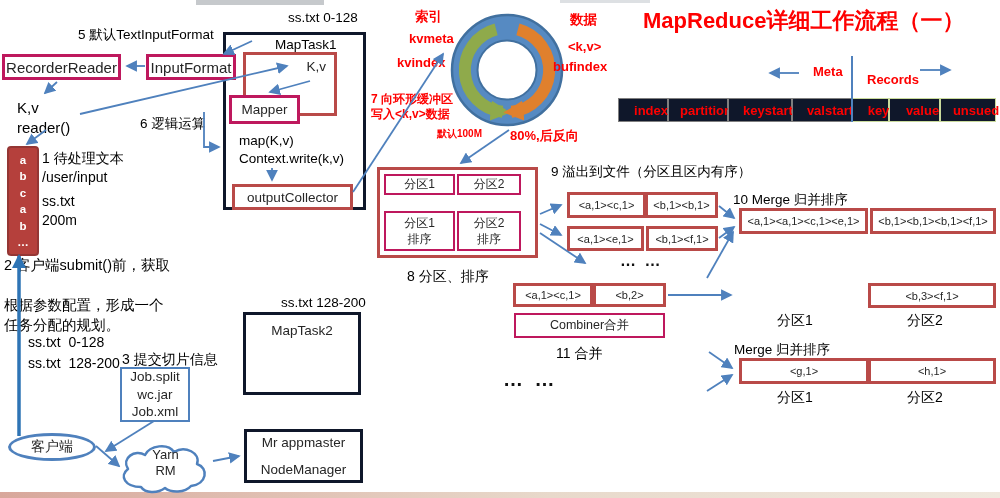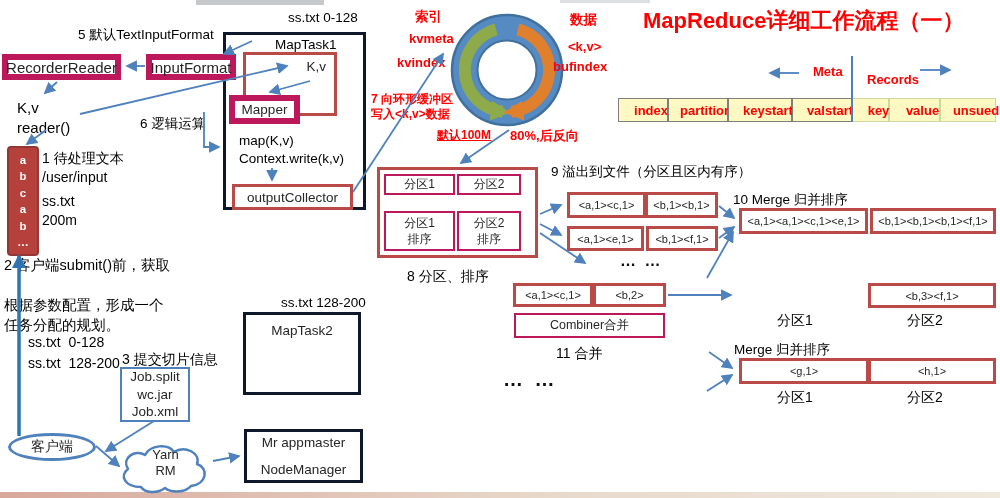--- a/index.html
+++ b/index.html
@@ -3,35 +3,35 @@
 <meta charset="utf-8">
 <style>
   html,body{margin:0;padding:0;background:#fff;}
   #page{position:relative;width:1000px;height:498px;background:#fff;overflow:hidden;
         font-family:"Liberation Sans","DejaVu Sans",sans-serif;color:#262626;}
   .abs{position:absolute;}
   .lbl{position:absolute;white-space:pre;font-size:13.5px;color:#000000;z-index:4;line-height:1.25;}
   .rlbl{color:#fe0000;font-weight:bold;}
   .box{position:absolute;background:#fff;display:flex;align-items:center;justify-content:center;
        box-sizing:border-box;z-index:2;font-size:13.5px;white-space:pre;}
-  .obox{border:6px solid #be185d;}
+  .obox{border:3px solid #be185d;}
   .rbox{border:3px solid #b94a48;}
   .kbox{border:3px solid #0f172a;background:transparent;z-index:1;}
   .bbox{border:2.5px solid #4f81bd;}
   .small{font-size:11px;}
   .pre-line{white-space:pre-line;text-align:center;font-size:12px;line-height:1.35;}
   .dots{position:absolute;font-weight:bold;letter-spacing:2px;color:#111;z-index:4;}
   #arrows{position:absolute;left:0;top:0;z-index:6;pointer-events:none;}
   #ringsvg{position:absolute;left:440px;top:8px;z-index:3;}
   #cloudsvg{position:absolute;left:113px;top:440px;z-index:2;}
   .letterbox{position:absolute;left:7px;top:146px;width:28px;height:106px;background:#b5403c;
              border:2px solid #943634;border-radius:4px;z-index:2;display:flex;flex-direction:column;
              align-items:center;justify-content:center;color:#fff;font-weight:bold;font-size:11.5px;line-height:16.5px;}
   .tcell{height:24px;display:flex;align-items:center;justify-content:center;box-sizing:border-box;
-         background:#fef9c3;color:#fe0000;font-size:13px;font-weight:bold;padding-left:16px;}
+         background:#0f172a;color:#fe0000;font-size:13px;font-weight:bold;padding-left:16px;}
   .mcell{border:1.5px solid #7f7f7f;}
   .gcell{border:1.5px solid #c9da9c;}
   .ellipse{position:absolute;left:8px;top:433px;width:88px;height:28px;border:3px solid #4f81bd;
            border-radius:50%;display:flex;align-items:center;justify-content:center;background:#fff;
            box-sizing:border-box;font-size:14px;z-index:2;}
   .strip-bottom{position:absolute;left:0;top:492px;width:1000px;height:6px;z-index:0;
            background:linear-gradient(to right,#d8a79b,#e8d9cb 55%,#efe8dd);}
   .frag1{position:absolute;left:196px;top:0;width:128px;height:5px;background:#8e9399;opacity:.5;z-index:0;}
   .frag2{position:absolute;left:560px;top:0;width:90px;height:3px;background:#c6cbd1;opacity:.6;z-index:0;}
 </style>
@@ -75,21 +75,21 @@
     <circle cx="67" cy="62" r="29.5" fill="#ffffff" stroke="#41709f" stroke-width="2"></circle>
     <path d="M 56.1 21.4 A 42 42 0 0 0 62.6 103.8" fill="none" stroke="#8faa4b" stroke-width="12" marker-end="url(#mg)"></path>
     <path d="M 77.9 21.4 A 42 42 0 0 1 71.4 103.8" fill="none" stroke="#e0802d" stroke-width="12" marker-end="url(#mo)"></path>
   </svg>
   <div class="lbl rlbl" style="left:415px;top:9px;">索引</div>
   <div class="lbl rlbl" style="left:409px;top:31px;font-size:13px;">kvmeta</div>
   <div class="lbl rlbl" style="left:397px;top:55px;font-size:13px;">kvindex</div>
   <div class="lbl rlbl" style="left:570px;top:12px;">数据</div>
   <div class="lbl rlbl" style="left:568px;top:39px;font-size:13px;">&lt;k,v&gt;</div>
   <div class="lbl rlbl" style="left:553px;top:59px;font-size:13px;">bufindex</div>
-  <div class="lbl rlbl" style="left:437px;top:128px;font-size:12px;text-decoration:underline;">默认100M</div>
+  <div class="lbl rlbl" style="left:437px;top:128px;font-size:10px;">默认100M</div>
   <div class="lbl rlbl" style="left:510px;top:128px;font-size:13px;">80%,后反向</div>
   <div class="lbl rlbl" style="left:371px;top:92px;font-size:12px;">7 向环形缓冲区</div>
   <div class="lbl rlbl" style="left:371px;top:107px;font-size:12px;">写入&lt;k,v&gt;数据</div>
 
   <div class="lbl rlbl" style="left:813px;top:64px;font-size:13px;">Meta</div>
   <div class="lbl rlbl" style="left:867px;top:72px;font-size:13px;">Records</div>
   <div class="abs" style="left:618px;top:98px;display:flex;z-index:2;">
     <div class="tcell mcell" style="width:50px;">index</div>
     <div class="tcell mcell" style="width:60px;">partition</div>
     <div class="tcell mcell" style="width:64px;">keystart</div>

